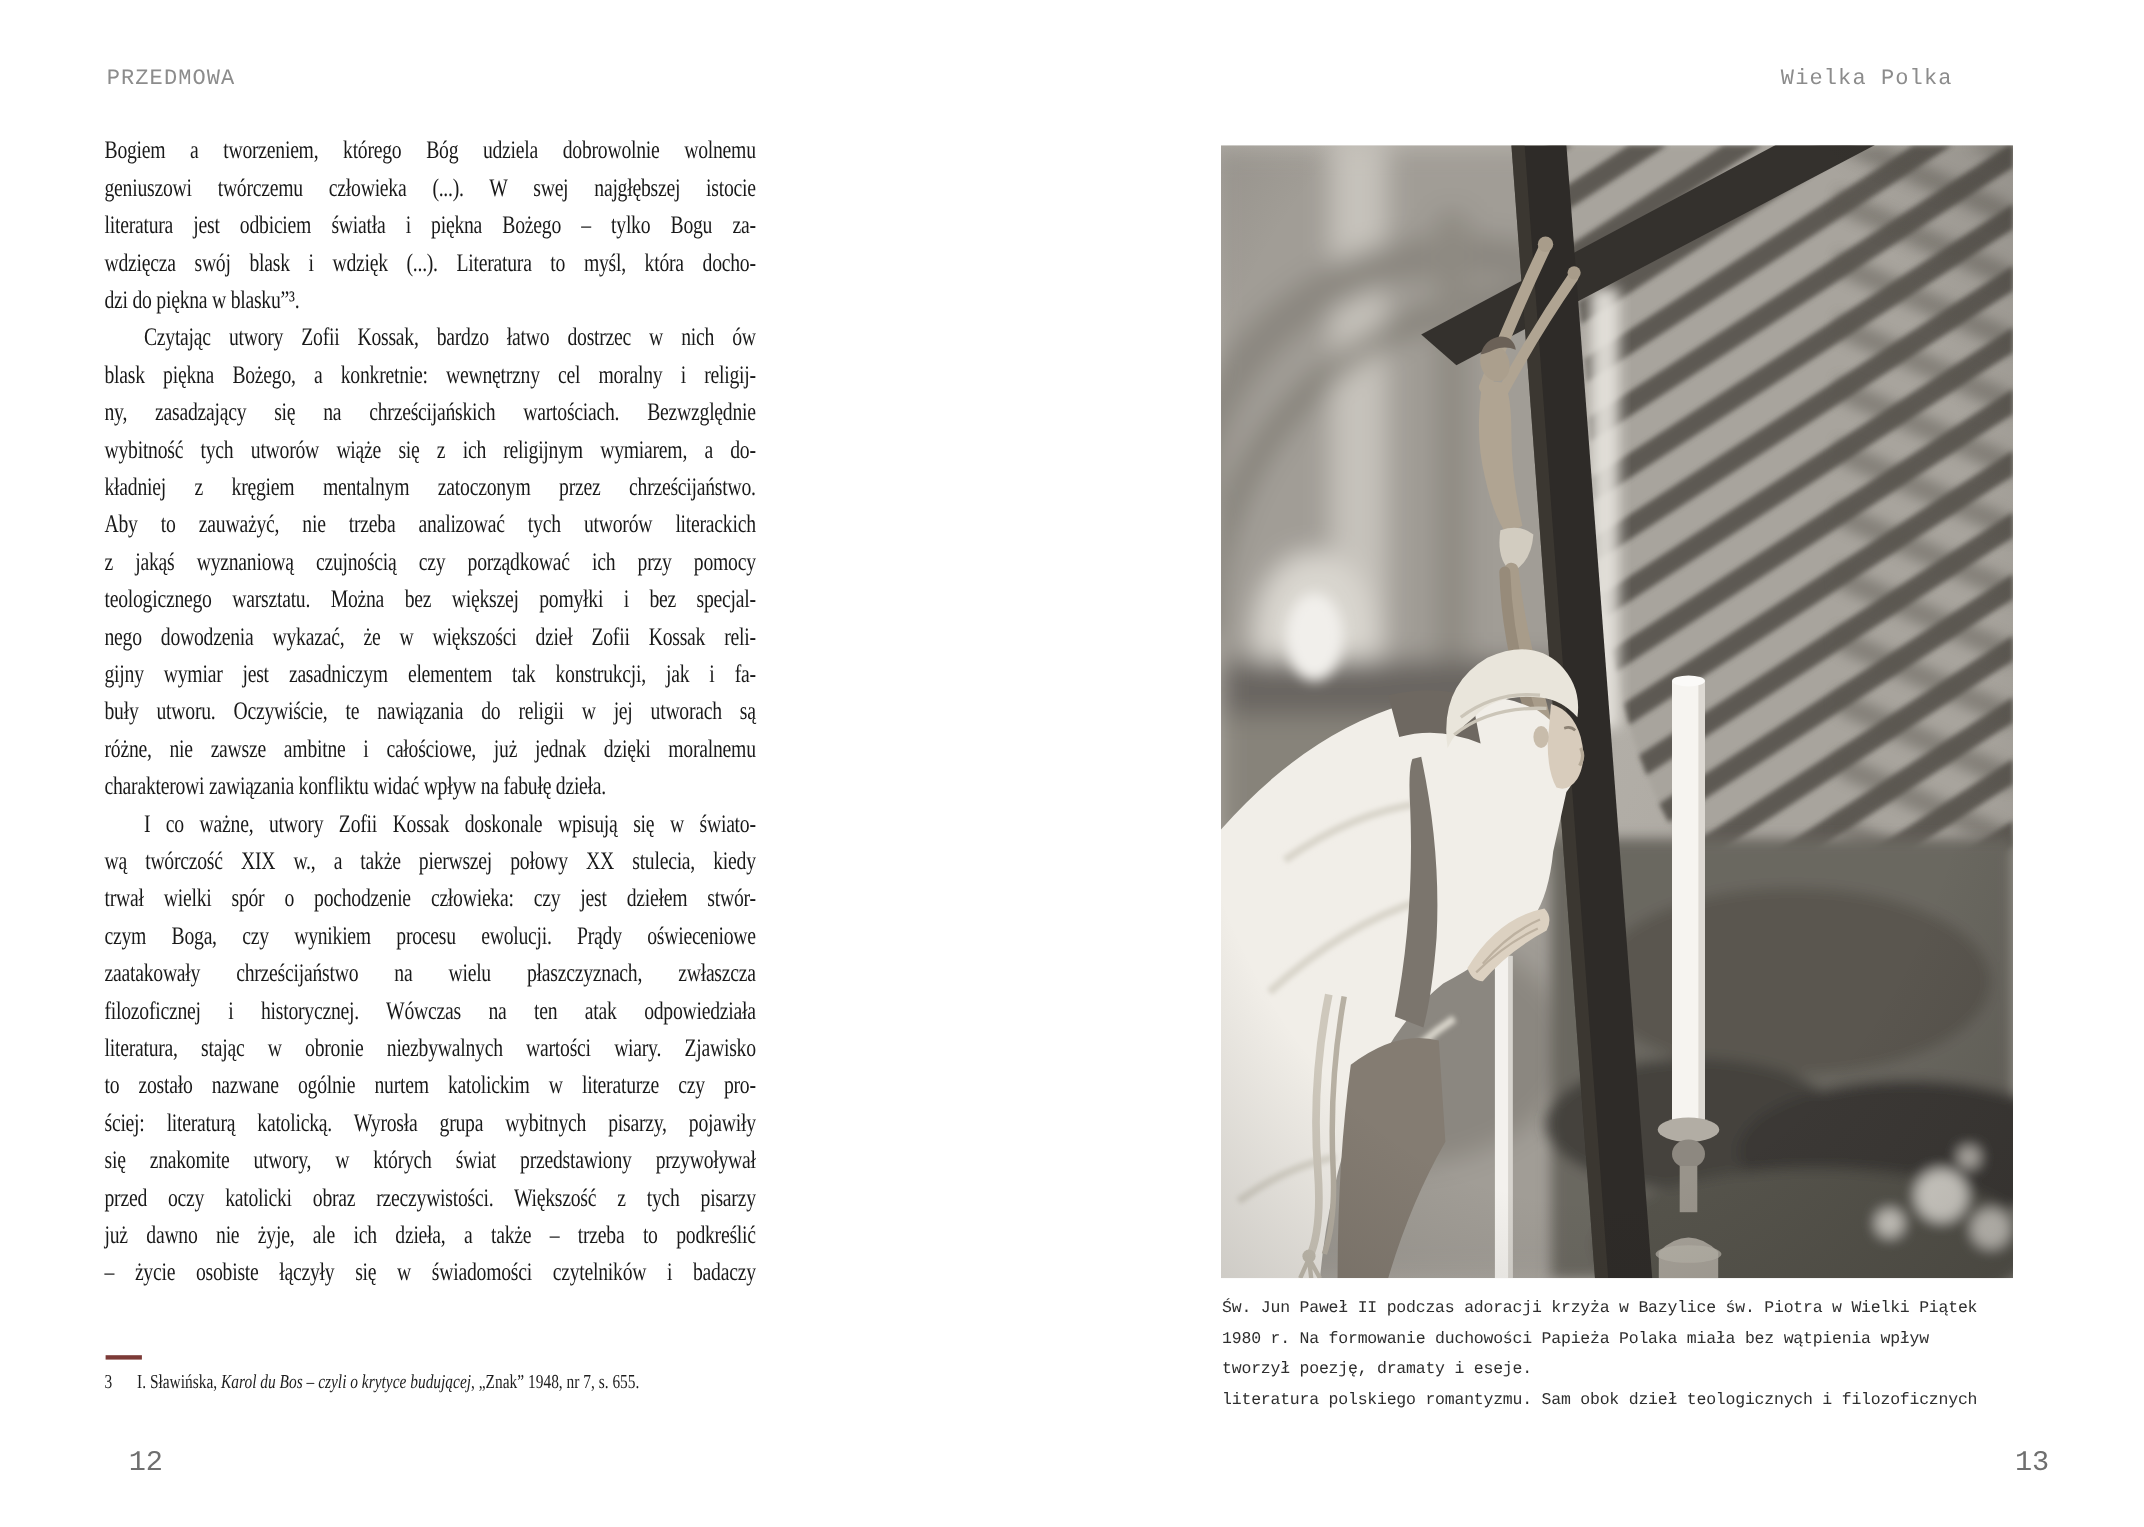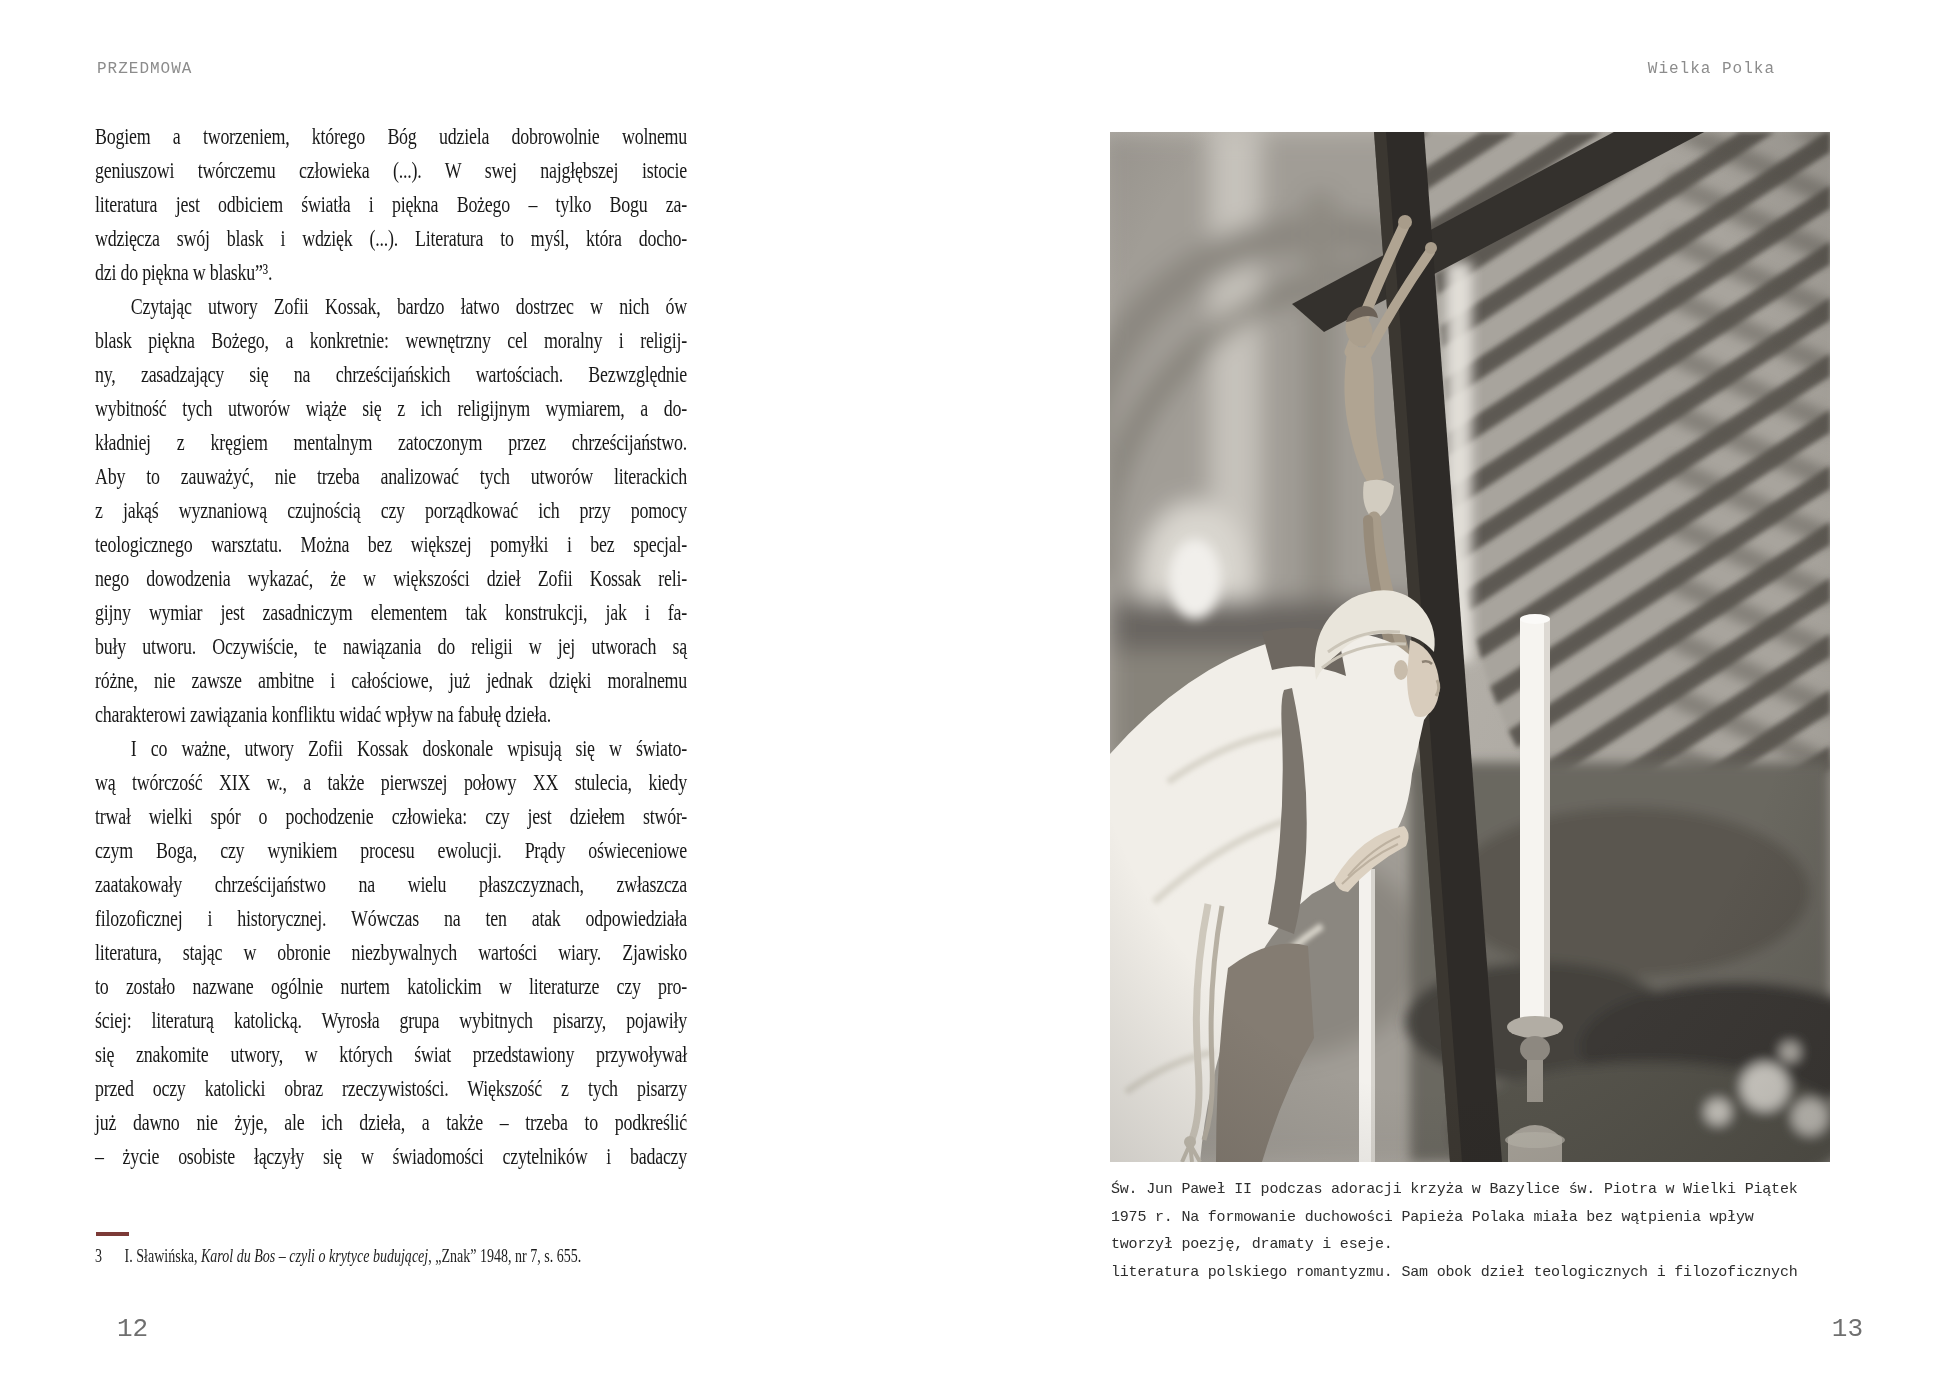--- a/index.html
+++ b/index.html
@@ -1,19 +1,19 @@
 <!DOCTYPE html>
 <html><head>
 <meta charset="utf-8">
 <style>
   html,body{margin:0;padding:0;background:#ffffff;}
   .spread{position:relative;width:1949px;height:1388px;background:#ffffff;overflow:hidden;
           font-family:"Liberation Serif",serif;}
   .running-head{position:absolute;top:60px;font-family:"Liberation Mono",monospace;
-          font-size:16px;letter-spacing:1px;color:#8c8c8c;}
+          font-size:20px;letter-spacing:1px;color:#8c8c8c;}
   .running-head.left{left:97px;}
   .running-head.right{right:174px;}
   .body-text{position:absolute;left:95px;top:120px;width:760px;
           transform:scaleX(0.779);transform-origin:0 0;
           font-size:23px;line-height:34px;letter-spacing:-0.3px;color:#191919;}
   .line{text-align:justify;text-align-last:justify;}
   .line.end{text-align-last:left;}
   .line.indent{text-indent:46px;}
   .foot-rule{position:absolute;left:96px;top:1232px;width:33px;height:4px;background:#7c3a37;}
   .footnote{position:absolute;left:95px;top:1246px;width:760px;
@@ -210,20 +210,20 @@
         <circle cx="80" cy="1010" r="6" fill="#c4beb1"></circle>
         <path d="M80,1012 L72,1030 M80,1012 L82,1030 M80,1012 L90,1030" stroke="#c4beb1" stroke-width="4"></path>
       </g>
 
       <rect x="0" y="0" width="720" height="1030" fill="url(#vign)"></rect>
     </svg>
   </div>
 
   <div class="caption">
       <div class="caption-line">Św. Jun Paweł II podczas adoracji krzyża w Bazylice św. Piotra w Wielki Piątek</div>
-      <div class="caption-line">1975 r. Na formowanie duchowości Papieża Polaka miała bez wątpienia wpływ</div>
+      <div class="caption-line">1980 r. Na formowanie duchowości Papieża Polaka miała bez wątpienia wpływ</div>
       <div class="caption-line">tworzył poezję, dramaty i eseje.</div>
       <div class="caption-line">literatura polskiego romantyzmu. Sam obok dzieł teologicznych i filozoficznych</div>
     </div>
 
   <div class="page-number right">13</div>
 
 </div>
 
 </body></html>

